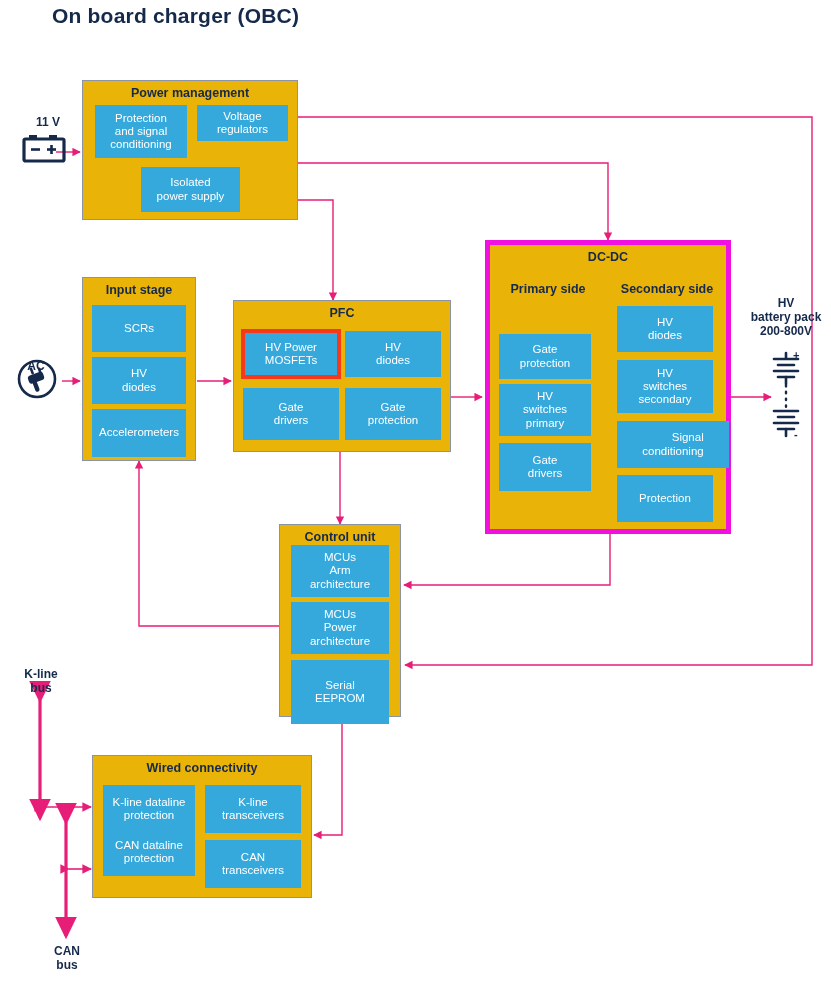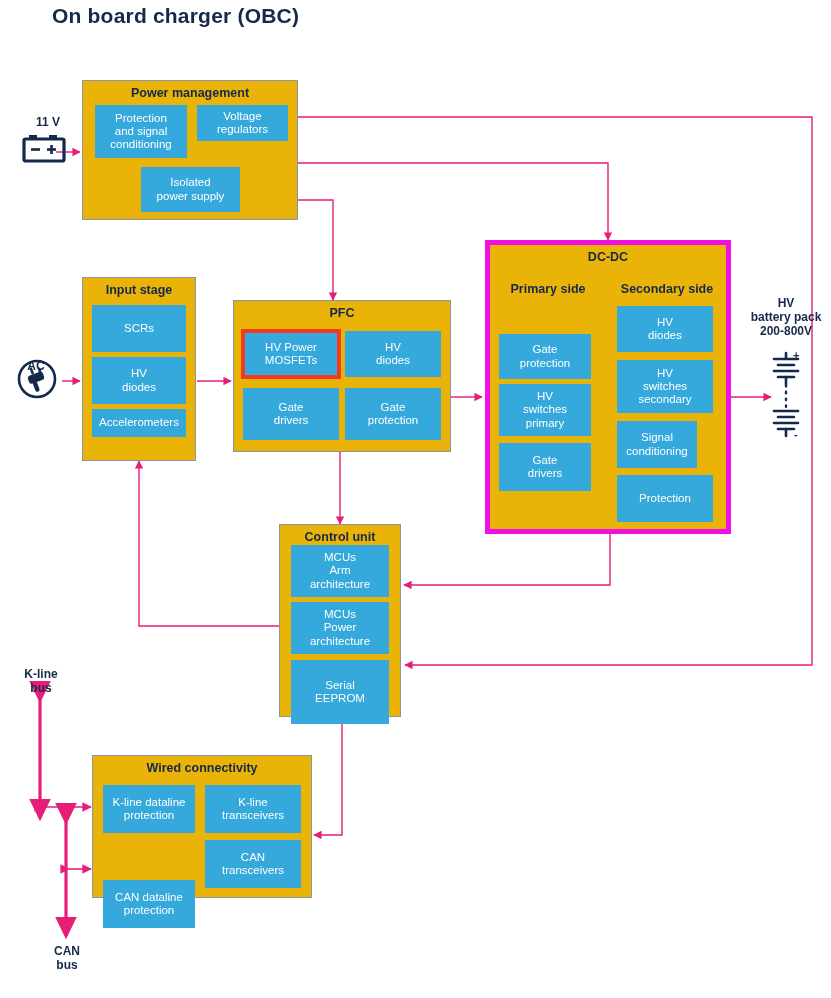--- a/index.html
+++ b/index.html
@@ -160,21 +160,21 @@
 regulators</div>
   <div class="blk" style="left:141px;top:167px;width:99px;height:45px;">Isolated
 power supply</div>
 
   <div class="group" style="left:82px;top:277px;width:114px;height:184px;">
     <div class="group-title">Input stage</div>
   </div>
   <div class="blk" style="left:92px;top:305px;width:94px;height:47px;">SCRs</div>
   <div class="blk" style="left:92px;top:357px;width:94px;height:47px;">HV
 diodes</div>
-  <div class="blk" style="left:92px;top:409px;width:94px;height:28px;">Accelerometers</div>
+  <div class="blk" style="left:92px;top:409px;width:94px;height:48px;">Accelerometers</div>
 
   <div class="group" style="left:233px;top:300px;width:218px;height:152px;">
     <div class="group-title">PFC</div>
   </div>
   <div class="blk hl" style="left:243px;top:331px;width:96px;height:46px;">HV Power
 MOSFETs</div>
   <div class="blk" style="left:345px;top:331px;width:96px;height:46px;">HV
 diodes</div>
   <div class="blk" style="left:243px;top:388px;width:96px;height:52px;">Gate
 drivers</div>
@@ -193,21 +193,21 @@
 switches
 primary</div>
   <div class="blk" style="left:499px;top:443px;width:92px;height:48px;">Gate
 drivers</div>
 
   <div class="blk" style="left:617px;top:306px;width:96px;height:46px;">HV
 diodes</div>
   <div class="blk" style="left:617px;top:360px;width:96px;height:53px;">HV
 switches
 secondary</div>
-  <div class="blk" style="left:617px;top:421px;width:80px;height:47px;">Signal
+  <div class="blk" style="left:617px;top:421px;width:112px;height:47px;text-align:right;">Signal
 conditioning</div>
   <div class="blk" style="left:617px;top:475px;width:96px;height:47px;">Protection</div>
 
   <div class="group" style="left:279px;top:524px;width:122px;height:193px;">
     <div class="group-title">Control unit</div>
   </div>
   <div class="blk" style="left:291px;top:545px;width:98px;height:52px;">MCUs
 Arm
 architecture</div>
   <div class="blk" style="left:291px;top:602px;width:98px;height:52px;">MCUs
@@ -216,18 +216,18 @@
   <div class="blk" style="left:291px;top:660px;width:98px;height:64px;">Serial
 EEPROM</div>
 
   <div class="group" style="left:92px;top:755px;width:220px;height:143px;">
     <div class="group-title">Wired connectivity</div>
   </div>
   <div class="blk" style="left:103px;top:785px;width:92px;height:48px;">K-line dataline
 protection</div>
   <div class="blk" style="left:205px;top:785px;width:96px;height:48px;">K-line
 transceivers</div>
-  <div class="blk" style="left:103px;top:880px;width:92px;height:48px;">CAN dataline
+  <div class="blk" style="left:103px;top:828px;width:92px;height:48px;">CAN dataline
 protection</div>
   <div class="blk" style="left:205px;top:840px;width:96px;height:48px;">CAN
 transceivers</div>
 
 </div>
 
 </body></html>

